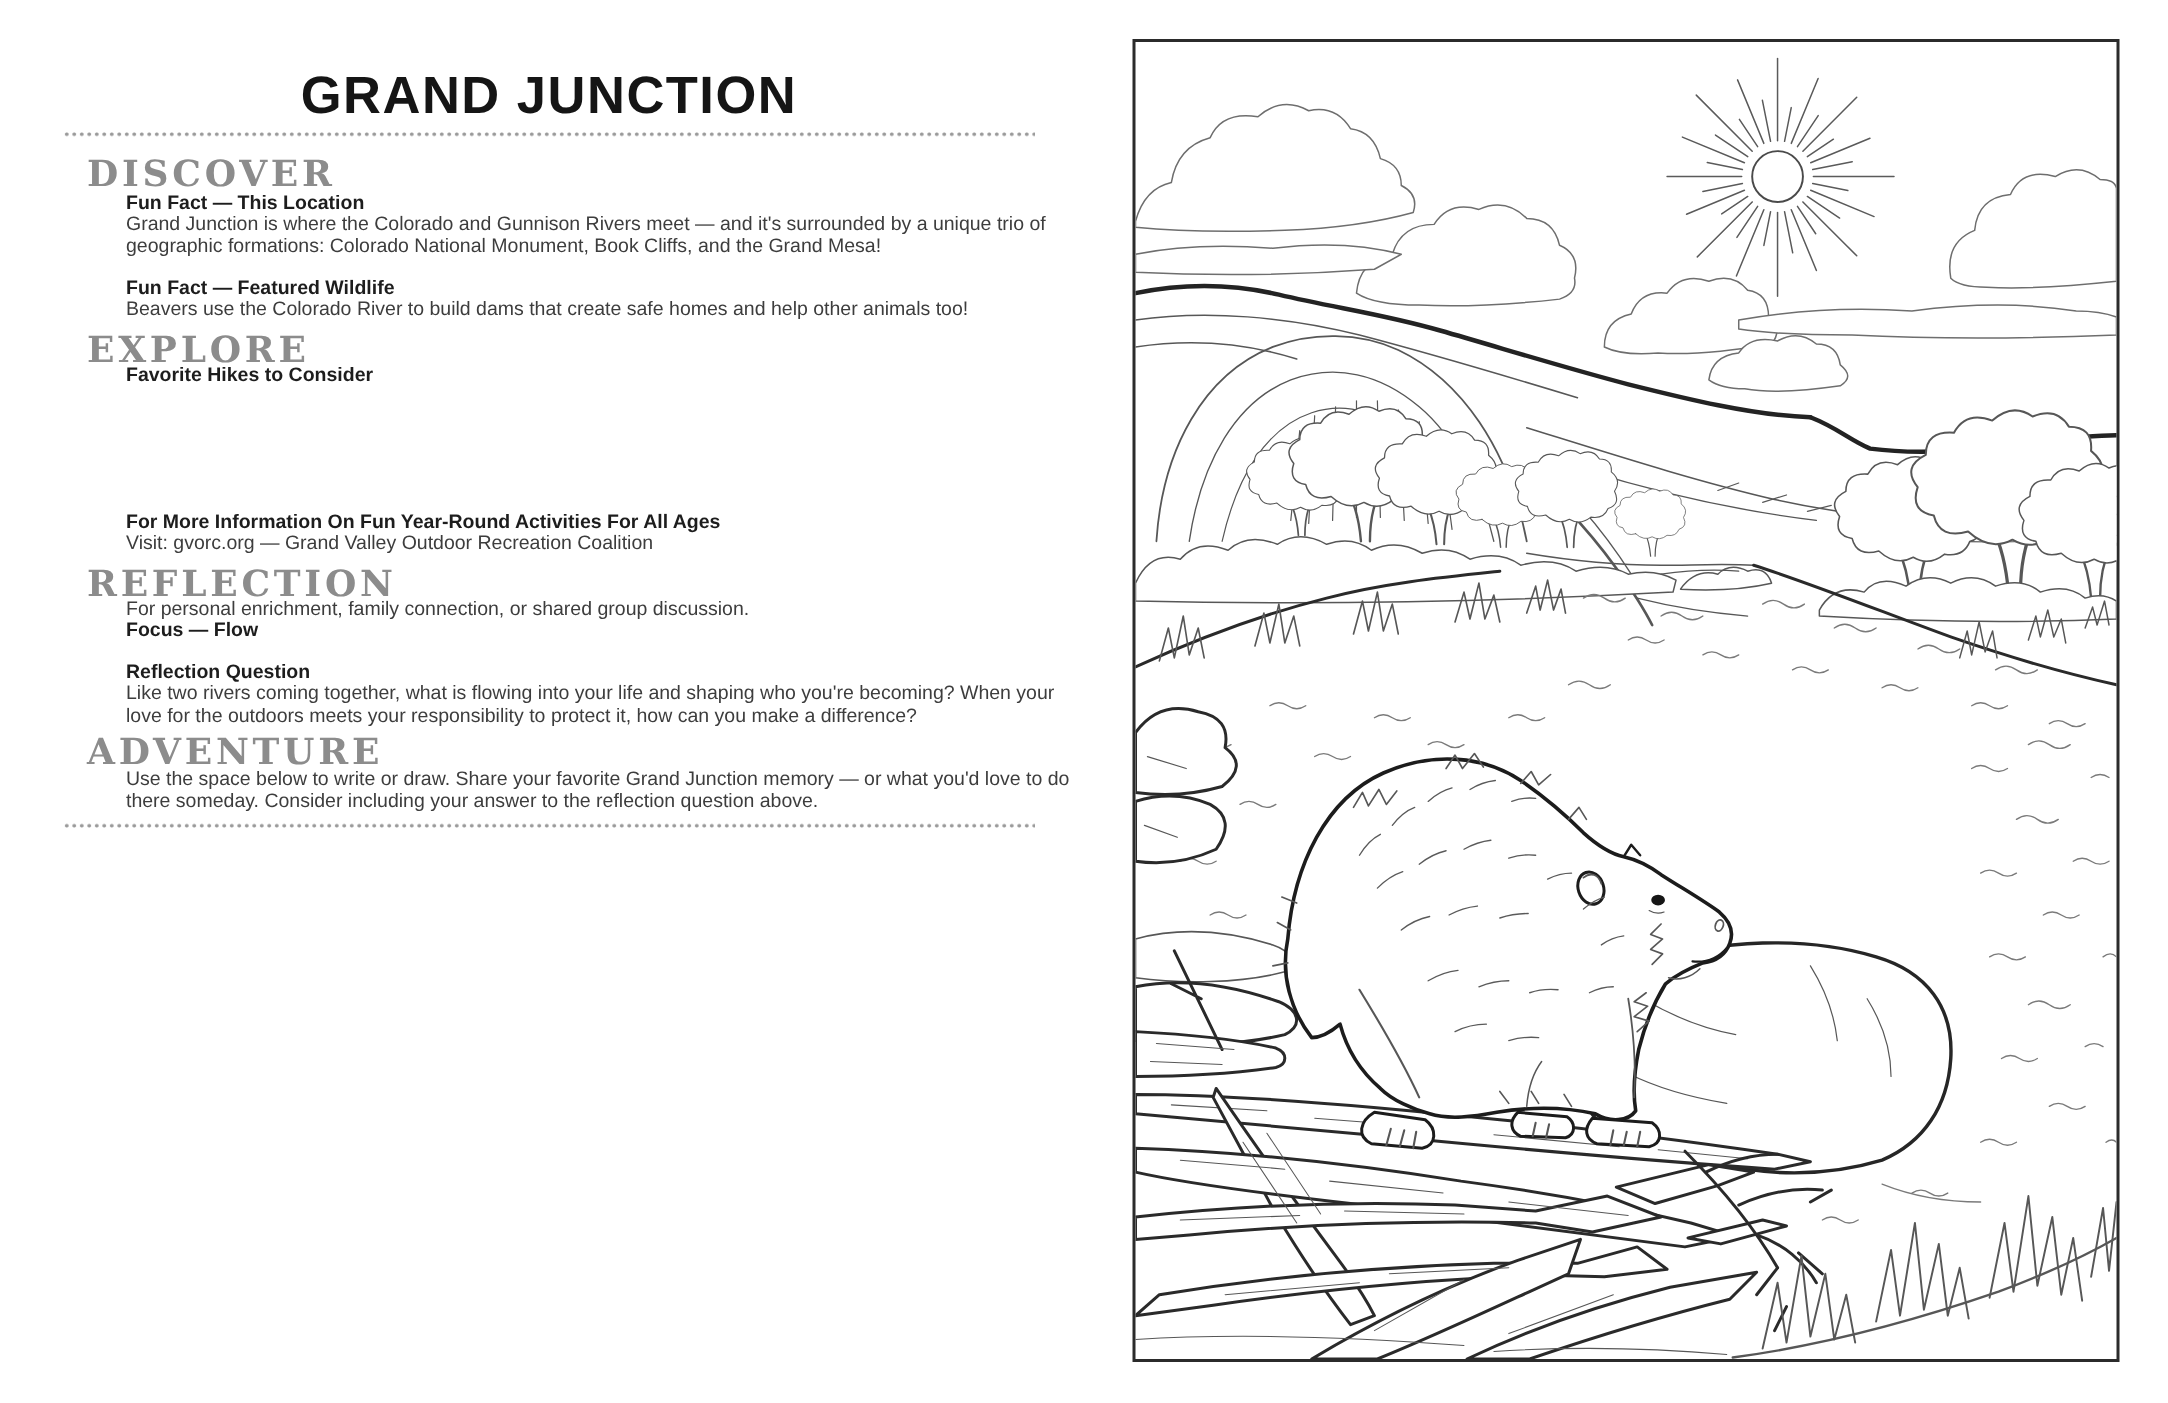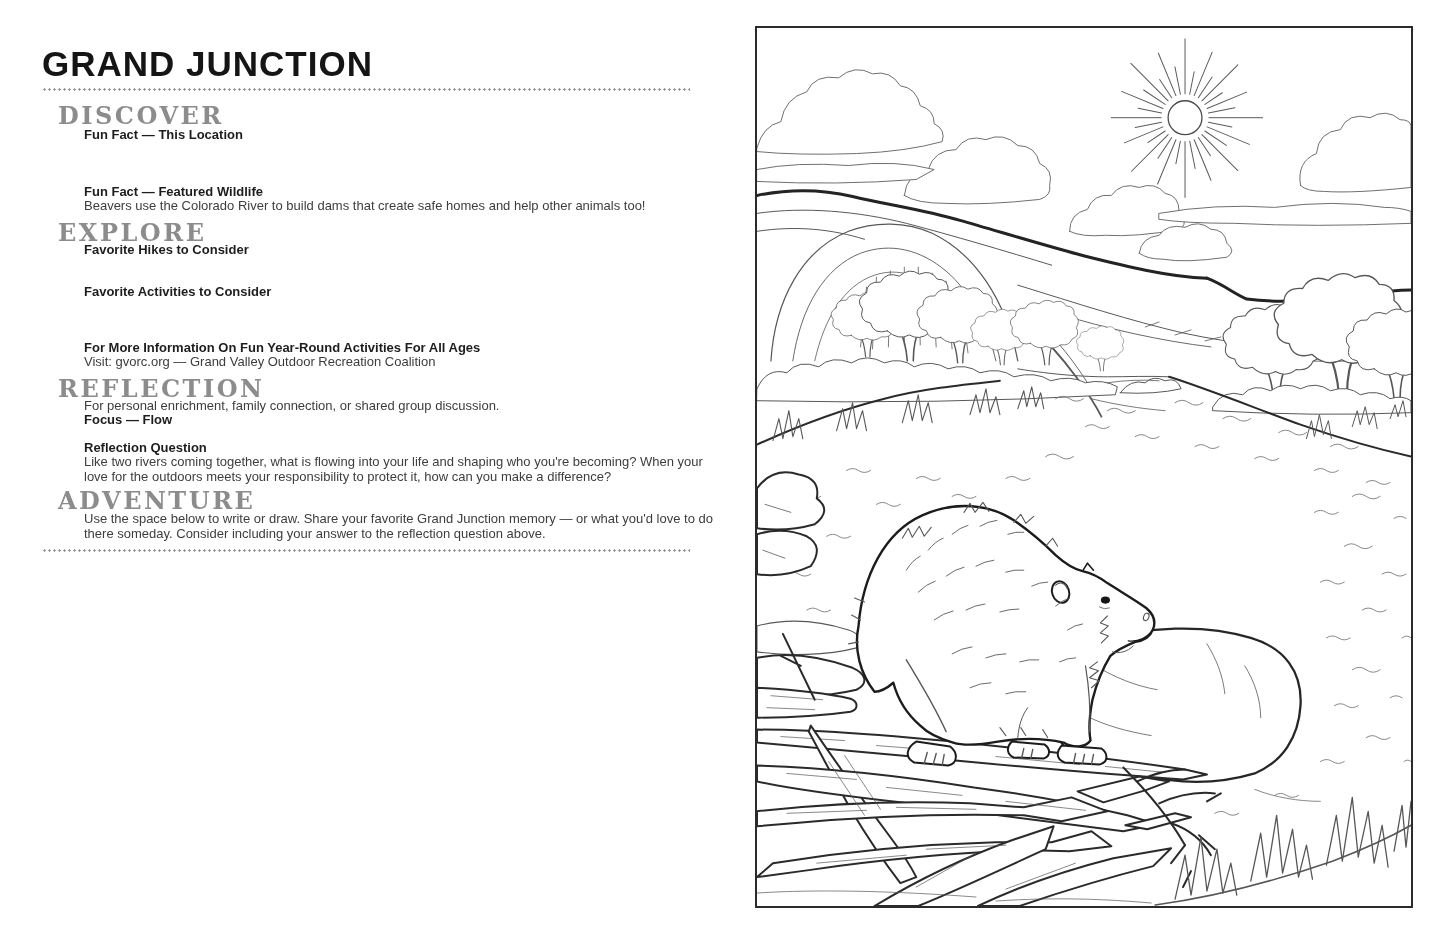--- a/index.html
+++ b/index.html
@@ -1,18 +1,18 @@
 <!DOCTYPE html>
 <html><head>
 <meta charset="utf-8">
 <style>
   html,body{margin:0;padding:0;background:#ffffff;}
   .page{position:relative;width:1445px;height:935px;background:#fff;overflow:hidden;
         font-family:"Liberation Sans",sans-serif;}
-  .title{position:absolute;left:42px;top:46px;width:648px;
+  .title{position:absolute;left:42px;top:46px;width:648px;text-align:center;
          font-family:"Liberation Sans",sans-serif;font-weight:bold;font-size:35px;line-height:36px;
          letter-spacing:1px;color:#151515;margin:0;}
   .dotted{position:absolute;left:42px;width:648px;height:3px;
           background-image:radial-gradient(circle,#9a9a9a 1px,rgba(0,0,0,0) 1.4px);
           background-size:5px 3px;background-repeat:repeat-x;}
   .sec{position:absolute;left:58px;margin:0;
        font-family:"DejaVu Serif",serif;font-weight:bold;font-size:24px;line-height:20px;
        letter-spacing:2.5px;color:#8c8c8c;}
   .block{position:absolute;left:60px;width:634px;margin:0;
          font-size:13px;line-height:14.6px;color:#3d3d3d;padding-left:24px;}
@@ -24,26 +24,26 @@
 </head>
 <body>
 
 <div class="page">
 
   <h1 class="title">GRAND JUNCTION</h1>
   <div class="dotted" style="top:88px"></div>
 
   <h2 class="sec" style="top:106px">DISCOVER</h2>
   <div class="block subhead" style="top:128px">Fun Fact — This Location</div>
+  <div class="block" style="top:142px">Grand Junction is where the Colorado and Gunnison Rivers meet — and it's surrounded by a unique trio of geographic formations: Colorado National Monument, Book Cliffs, and the Grand Mesa!</div>
   <div class="block subhead" style="top:185px">Fun Fact — Featured Wildlife</div>
   <div class="block" style="top:199px">Beavers use the Colorado River to build dams that create safe homes and help other animals too!</div>
 
   <h2 class="sec" style="top:223px">EXPLORE</h2>
   <div class="block subhead" style="top:243px">Favorite Hikes to Consider</div>
-  <div class="block subhead" style="top:285px">Favorite Activities to Consider</div>
   <div class="block" style="top:299px">
   </div>
   <div class="block subhead" style="top:341px">For More Information On Fun Year-Round Activities For All Ages</div>
   <div class="block" style="top:355px">Visit: gvorc.org — Grand Valley Outdoor Recreation Coalition</div>
 
   <h2 class="sec" style="top:379px">REFLECTION</h2>
   <div class="block" style="top:399px">For personal enrichment, family connection, or shared group discussion.</div>
   <div class="block subhead" style="top:413px">Focus — Flow</div>
   <div class="block subhead" style="top:441px">Reflection Question</div>
   <div class="block" style="top:455px">Like two rivers coming together, what is flowing into your life and shaping who you're becoming? When your love for the outdoors meets your responsibility to protect it, how can you make a difference?</div>

